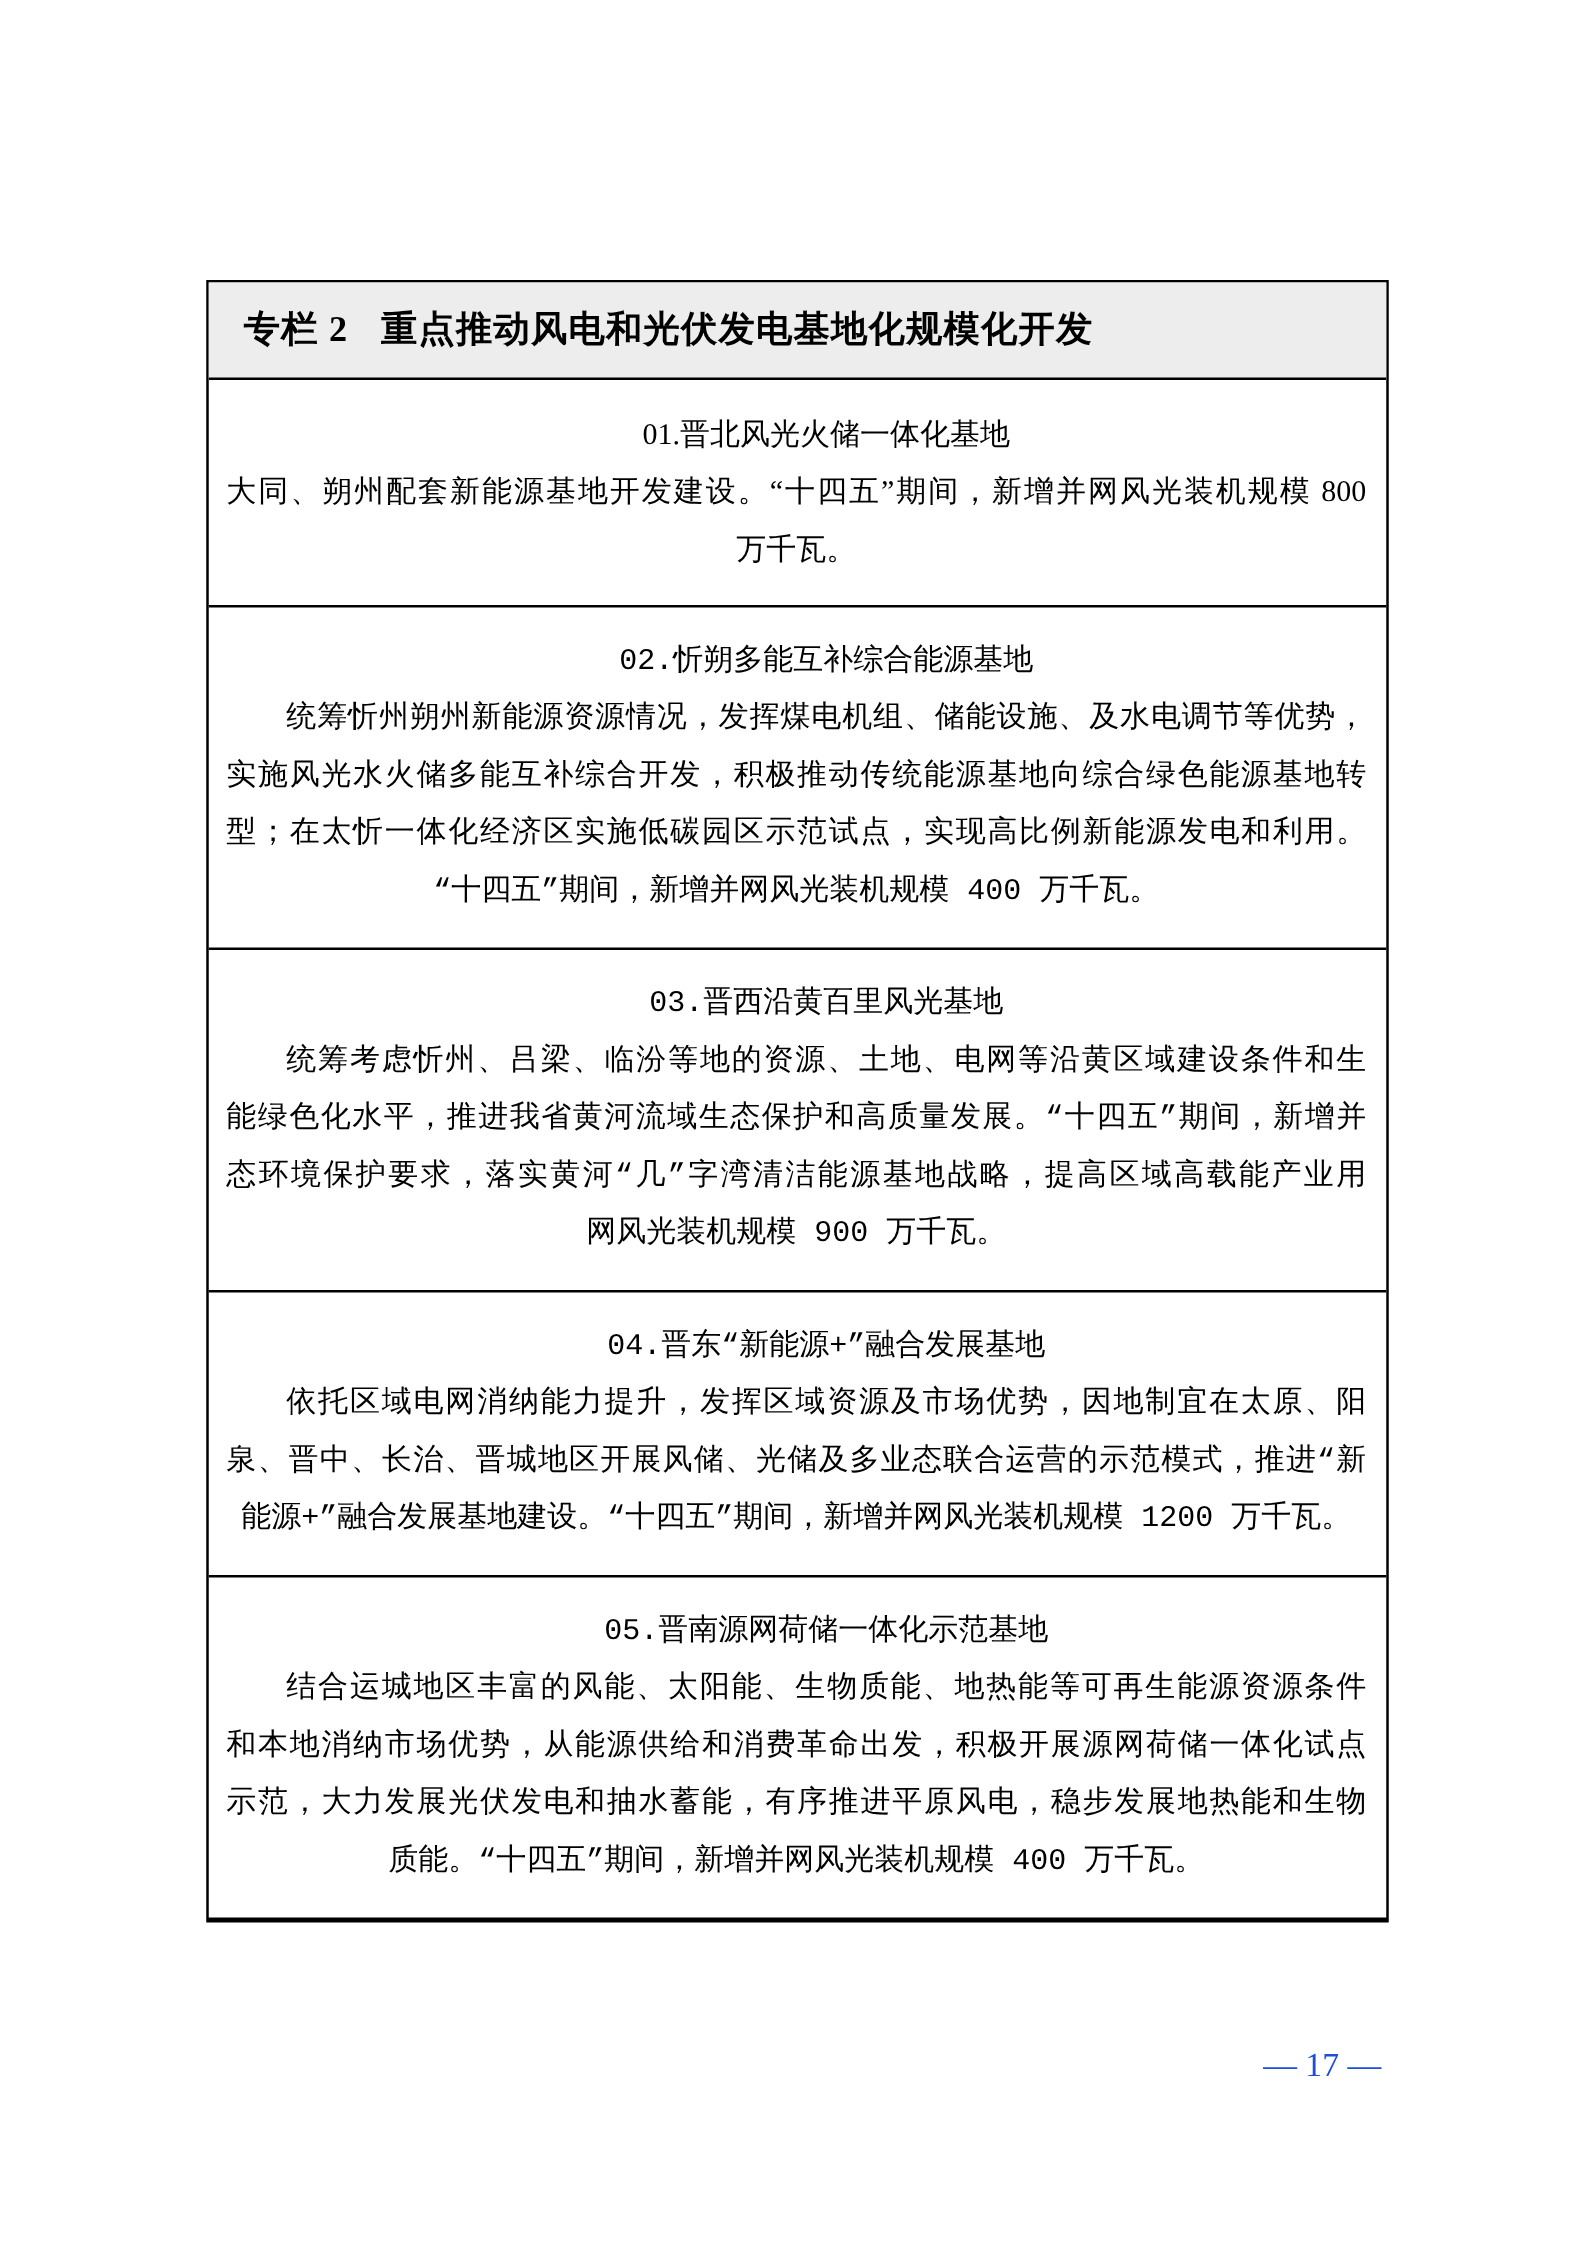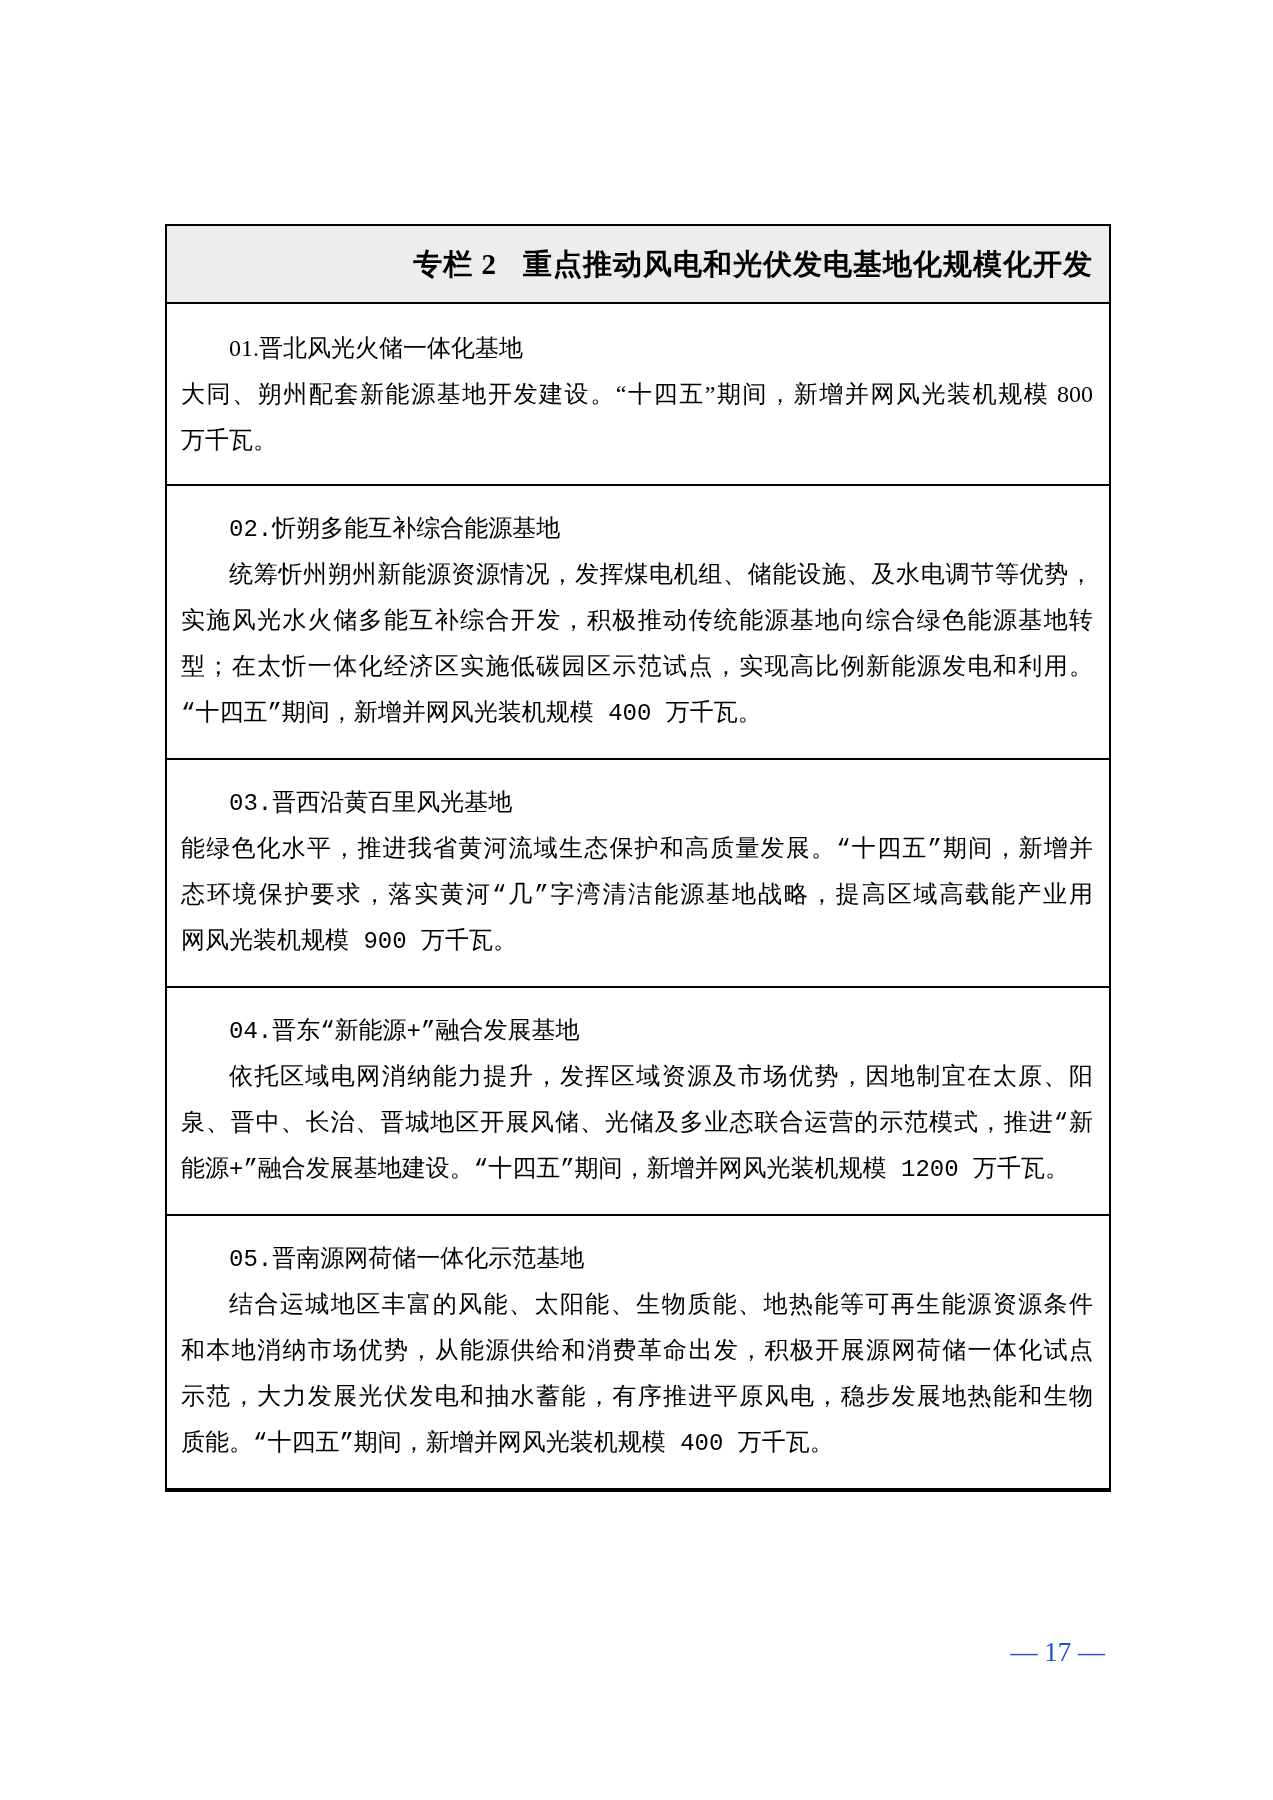--- a/index.html
+++ b/index.html
@@ -22,41 +22,40 @@
     top: 224px;
     width: 946px;
     box-sizing: border-box;
     border: 2px solid #000000;
     border-bottom-width: 4px;
     background: #ffffff;
   }
   .panel-header {
     background: #ededed;
     border-bottom: 2px solid #000000;
-    padding: 20px 16px 20px 68px;
+    padding: 20px 16px 20px 28px;
     font-size: 29px;
     font-weight: bold;
     line-height: 36px;
     letter-spacing: 1px;
-    text-align: right;
   }
   .panel-header .gap {
     margin-left: 26px;
   }
   .section {
     padding: 21px 16px 21px 14px;
     font-size: 24px;
     line-height: 46px;
   }
   .section + .section {
     border-top: 2px solid #000000;
     font-family: Liberation Mono, monospace;
   }
   .line {
-    text-align: left;
+    text-align: center;
   }
   .line.indent {
     text-indent: 48px;
   }
   .line.fill {
     text-align: justify;
     text-align-last: justify;
   }
   .page-footer {
     position: absolute;
@@ -91,20 +90,21 @@
     <div class="section">
       <div class="line indent">02.忻朔多能互补综合能源基地</div>
       <div class="line indent fill">统筹忻州朔州新能源资源情况，发挥煤电机组、储能设施、及水电调节等优势，</div>
       <div class="line fill">实施风光水火储多能互补综合开发，积极推动传统能源基地向综合绿色能源基地转</div>
       <div class="line fill">型；在太忻一体化经济区实施低碳园区示范试点，实现高比例新能源发电和利用。</div>
       <div class="line">“十四五”期间，新增并网风光装机规模 400 万千瓦。</div>
     </div>
 
     <div class="section">
       <div class="line indent">03.晋西沿黄百里风光基地</div>
+      <div class="line indent fill">统筹考虑忻州、吕梁、临汾等地的资源、土地、电网等沿黄区域建设条件和生</div>
       <div class="line fill">能绿色化水平，推进我省黄河流域生态保护和高质量发展。“十四五”期间，新增并</div>
       <div class="line fill">态环境保护要求，落实黄河“几”字湾清洁能源基地战略，提高区域高载能产业用</div>
       <div class="line">网风光装机规模 900 万千瓦。</div>
     </div>
 
     <div class="section">
       <div class="line indent">04.晋东“新能源+”融合发展基地</div>
       <div class="line indent fill">依托区域电网消纳能力提升，发挥区域资源及市场优势，因地制宜在太原、阳</div>
       <div class="line fill">泉、晋中、长治、晋城地区开展风储、光储及多业态联合运营的示范模式，推进“新</div>
       <div class="line">能源+”融合发展基地建设。“十四五”期间，新增并网风光装机规模 1200 万千瓦。</div>

